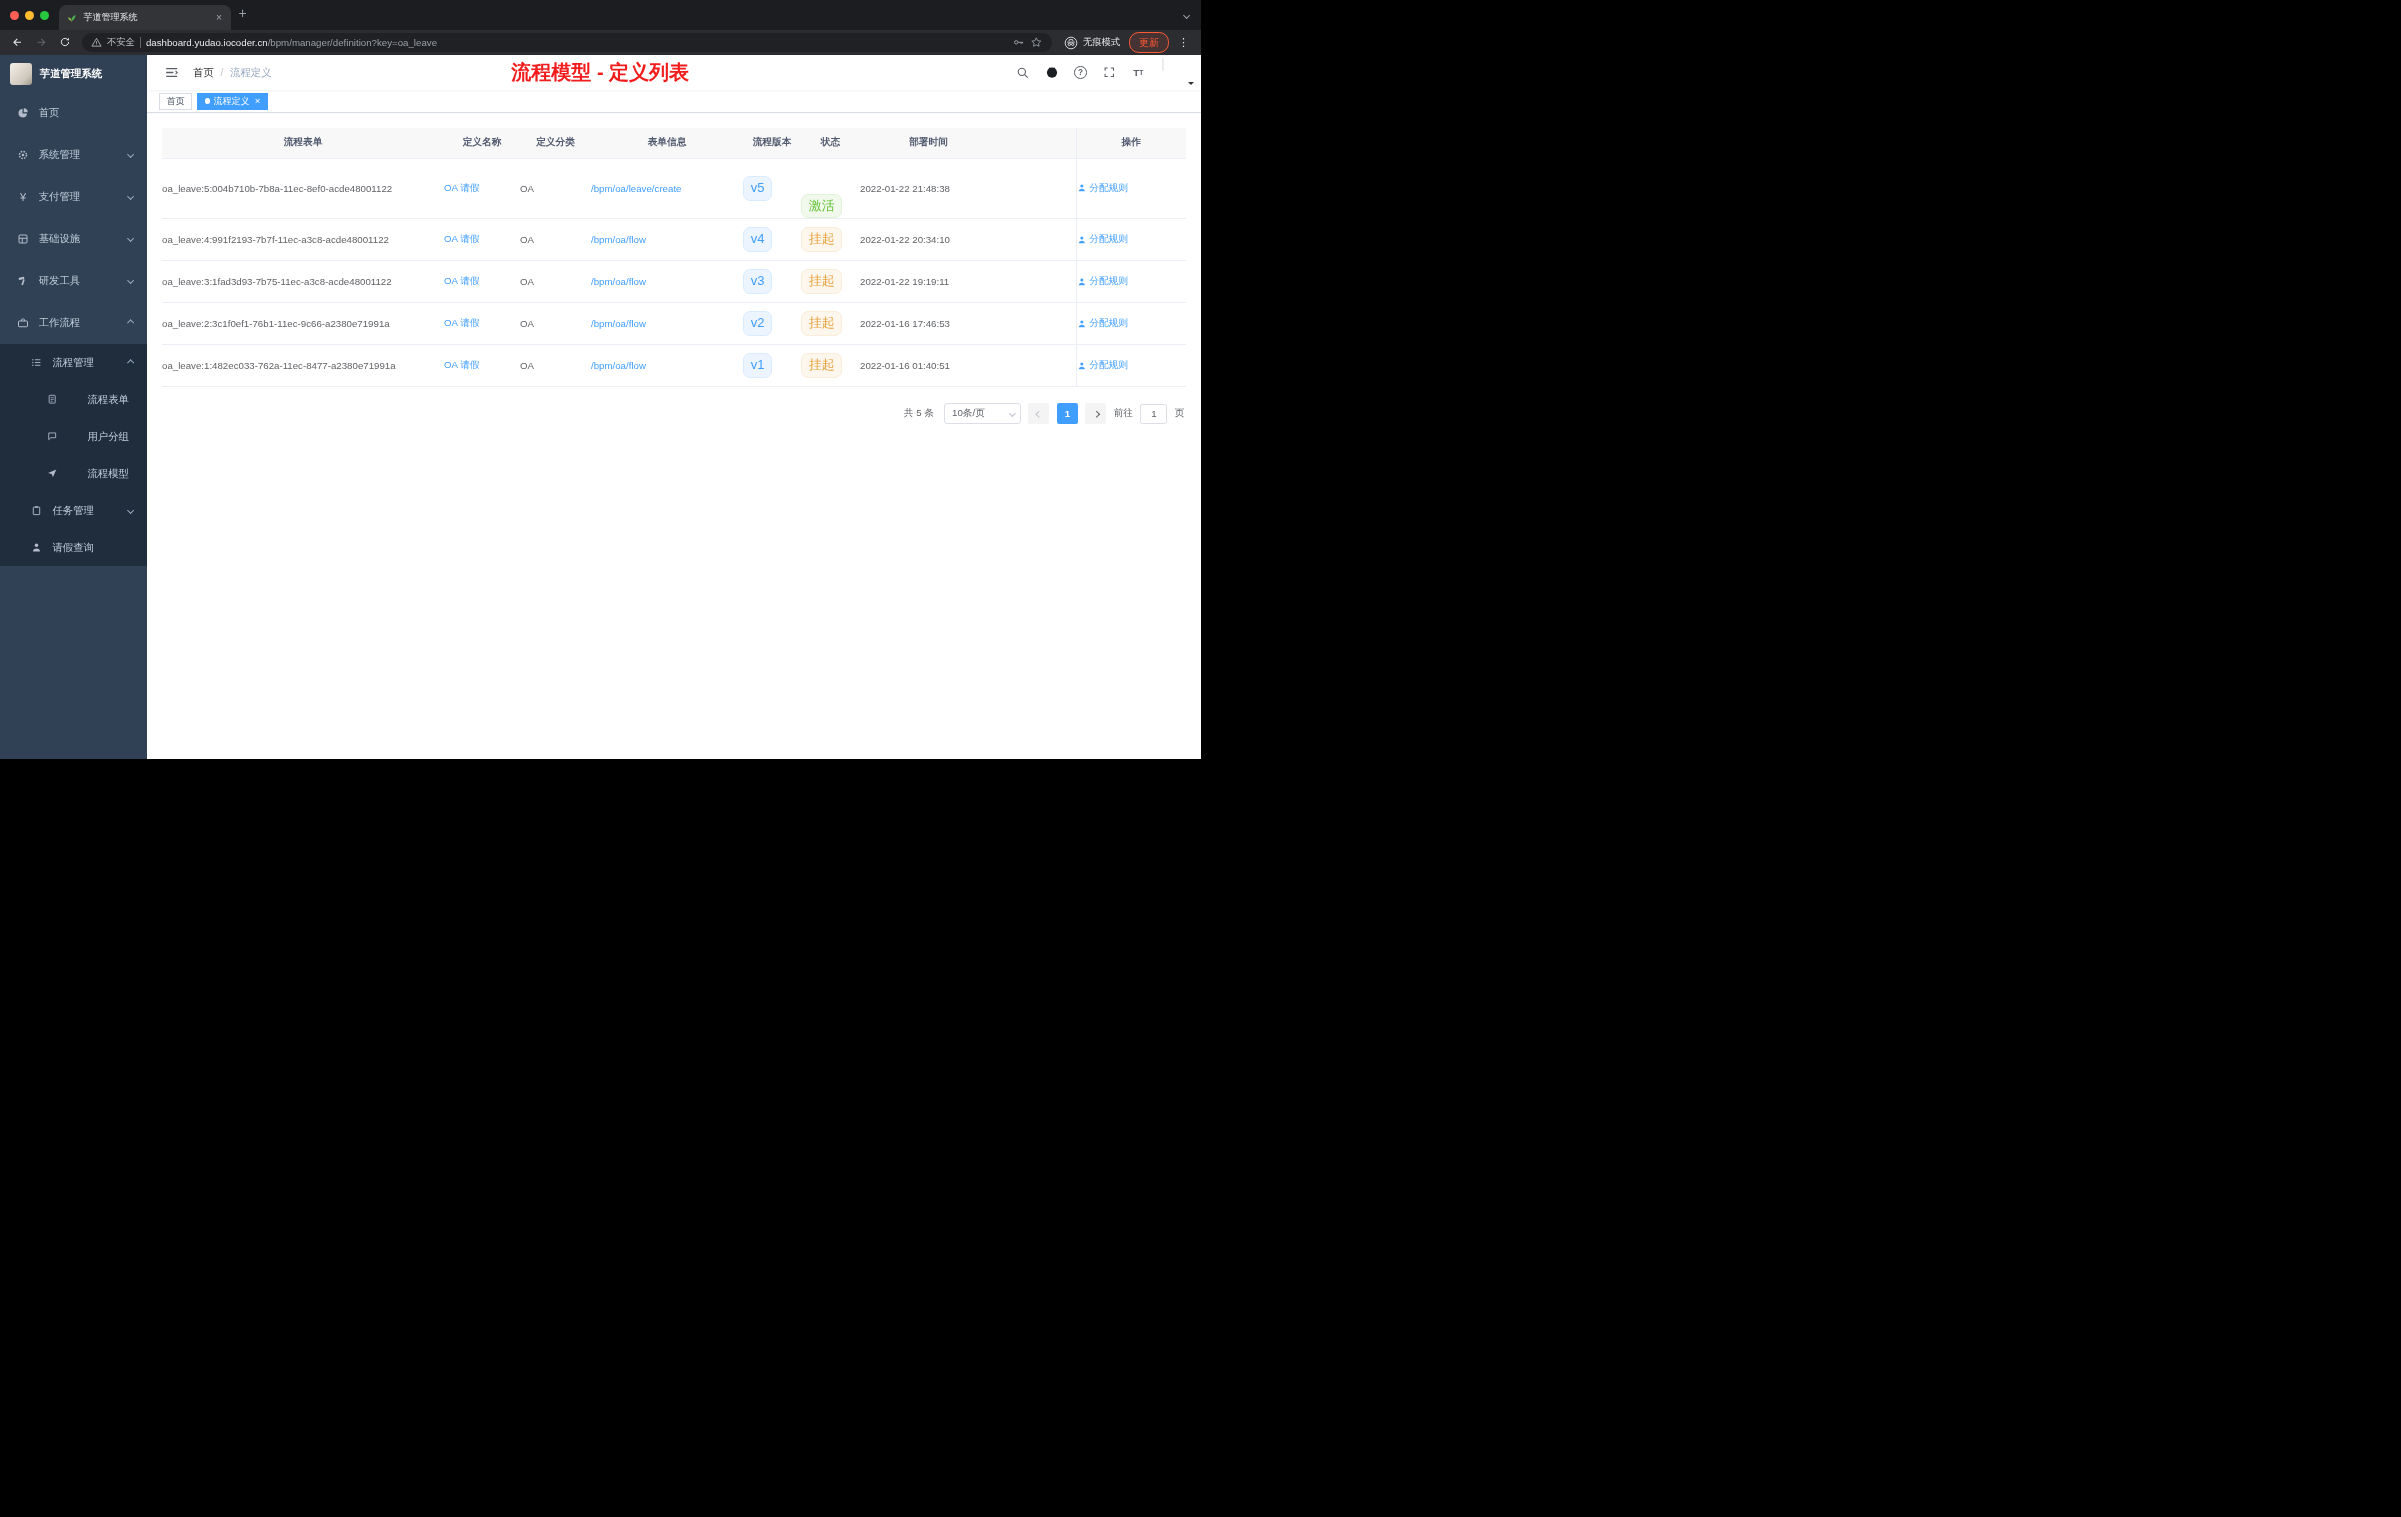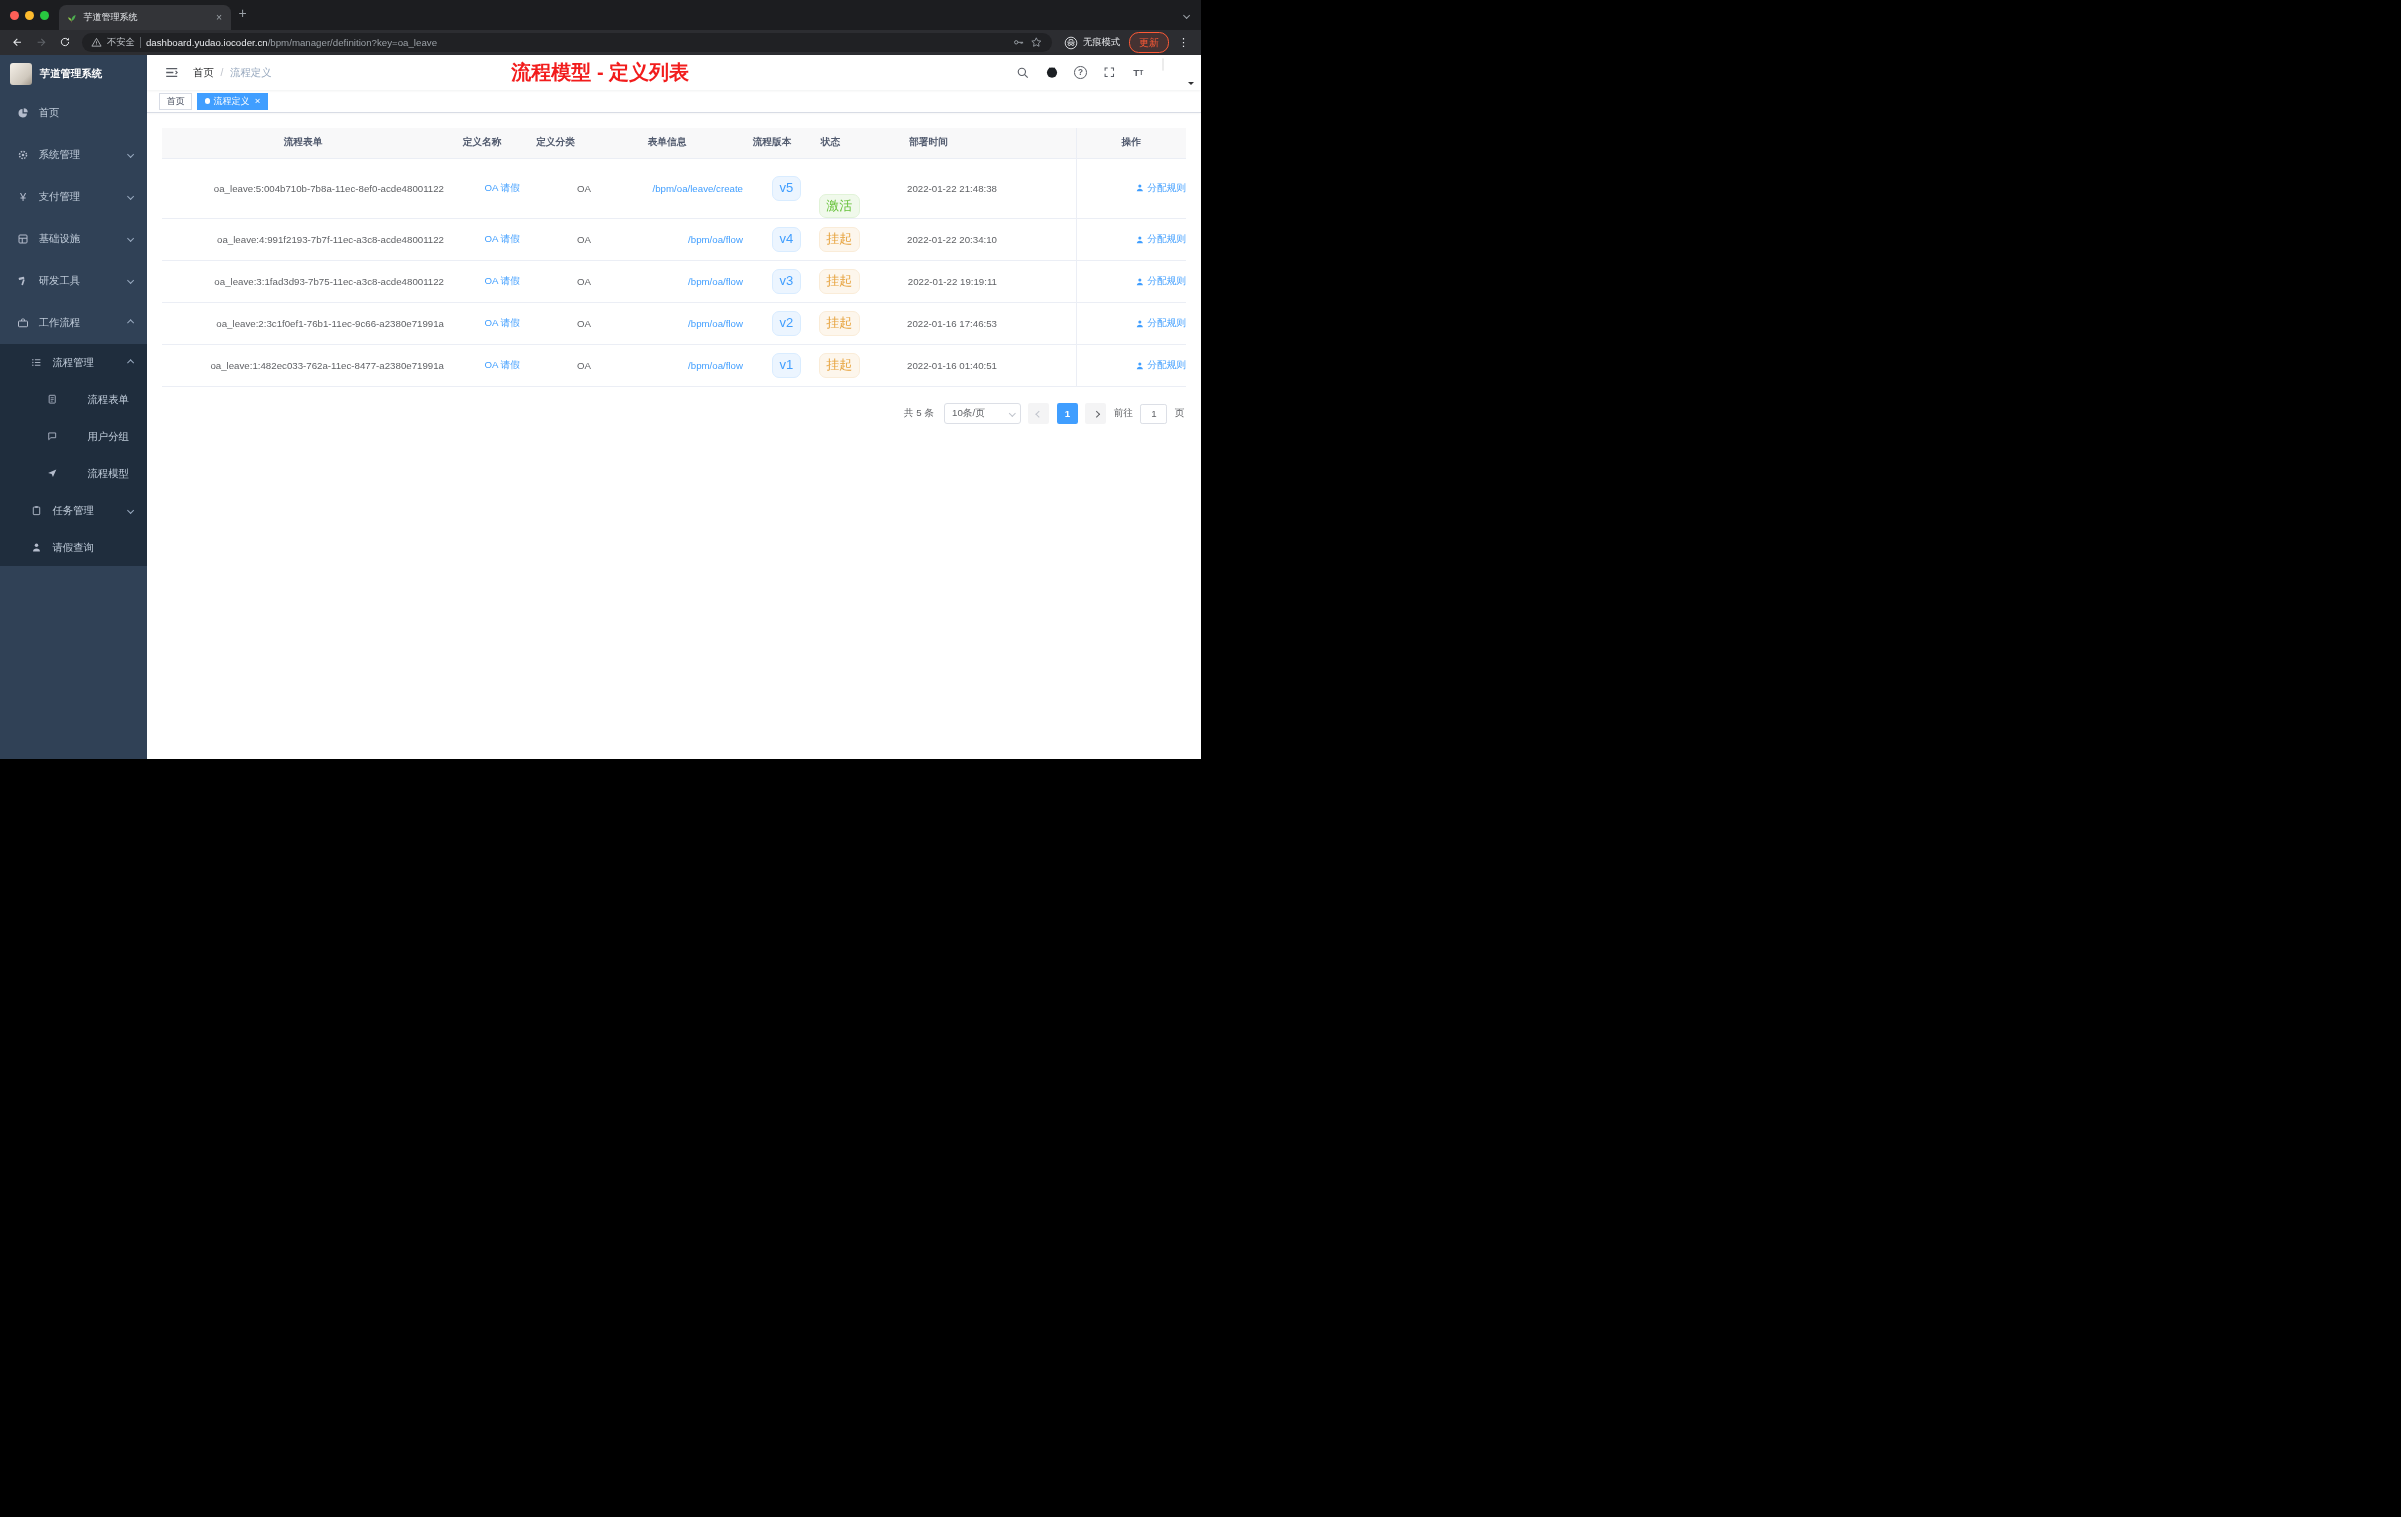--- a/index.html
+++ b/index.html
@@ -94,21 +94,21 @@
   .tag-dot { width:5.2px; height:5.2px; border-radius:50%; background:#fff; }
   .tag-close { font-size:9.7px; line-height:1; margin-left:1.5px; }
 
   
   .content { flex:1; padding:15px 15px 0; overflow:hidden; background:#fff; }
   table { width:100%; border-collapse:collapse; table-layout:fixed; }
   thead th {
     background:#f8f8f9; color:#515a6e; font-weight:bold; font-size:9.7px;
     height:30px; text-align:center; border-bottom:0.7px solid #ebeef5;
   }
-  tbody td { height:42px; text-align:right; color:#606266; font-size:9.7px; border-bottom:0.7px solid #ebeef5; white-space:nowrap; overflow:hidden; }
+  tbody td { height:42px; text-align:left; color:#606266; font-size:9.7px; border-bottom:0.7px solid #ebeef5; white-space:nowrap; overflow:hidden; }
   th.op, td.op { border-left:0.7px solid #ebeef5; }
   a.link { color:var(--c-accent,#409eff); text-decoration:none; cursor:pointer; }
   .op-link { display:inline-flex; align-items:center; gap:3px; color:var(--c-accent,#409eff); cursor:pointer; font-size:9.7px; }
   .eltag { display:inline-block; padding:2.2px 6.7px; font-size:13px; border-radius:7px; line-height:1.4; }
   .eltag.ver { color:var(--c-accent,#409eff); background:#ecf5ff; border:0.7px solid #d9ecff; }
   .eltag.success { color:var(--c-success,#67c23a); background:#f0f9eb; border:0.7px solid #e1f3d8;margin-top:35px; }
   .eltag.warning { color:var(--c-warning,#e6a23c); background:#fdf6ec; border:0.7px solid #faecd8; }
 
   
   .pagination { margin-top:16.3px; display:flex; align-items:center; justify-content:flex-end; gap:7.4px; padding-right:1.5px; }

